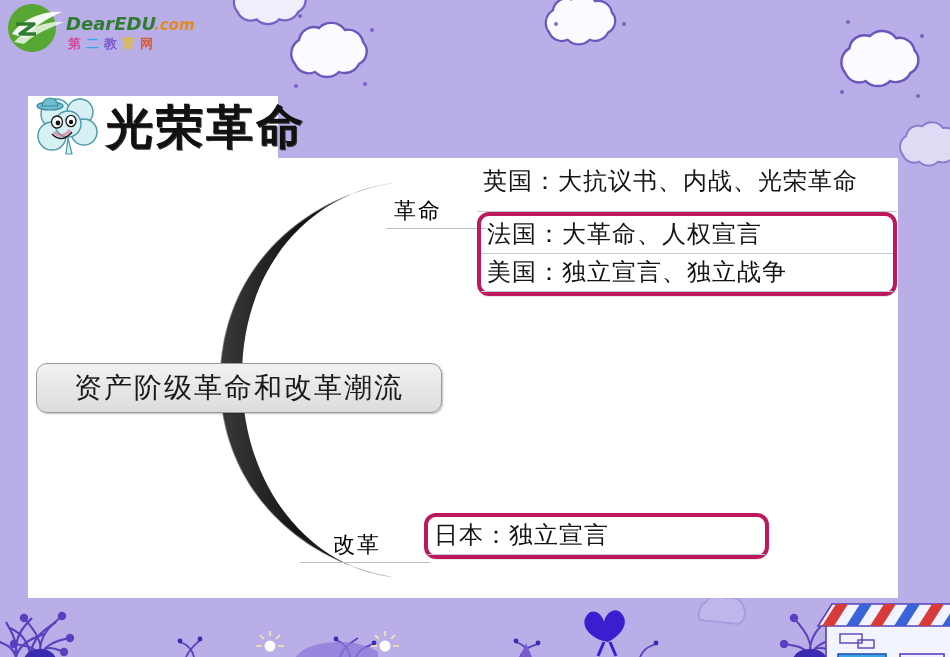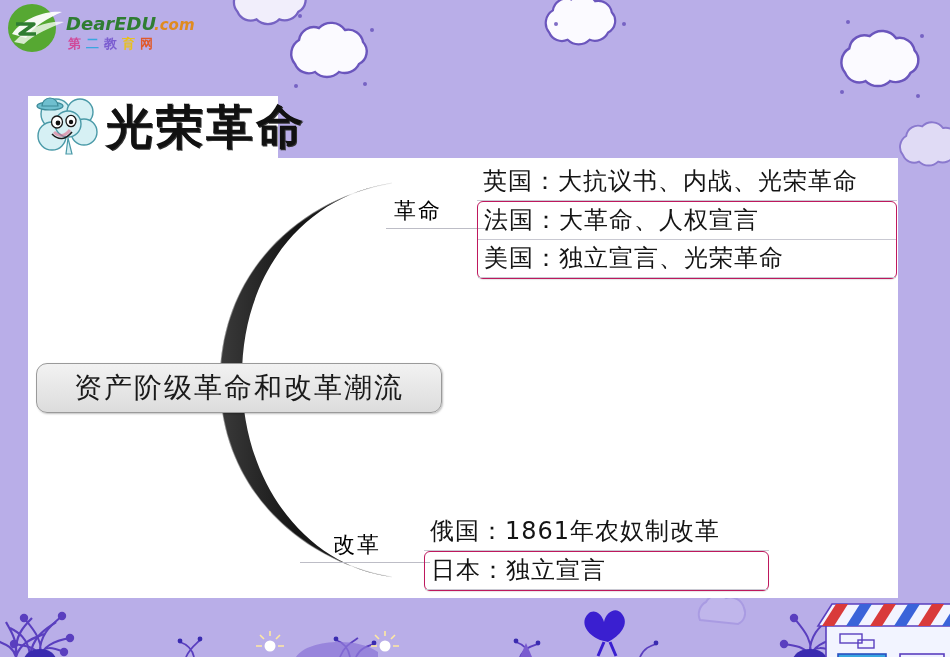--- a/index.html
+++ b/index.html
@@ -62,38 +62,38 @@
   #branch-rev{left:394px;top:196px;}
   #branch-ref{left:333px;top:530px;text-align:right;}
 
   
   .leaf-group{position:absolute;}
   #leafgroup-rev{left:477px;top:163px;width:420px;}
   #leafgroup-ref{left:424px;top:513px;width:345px;}
 
   .leaf-box{
     position:relative;
-    border:1px solid #be185d;border-radius:6px;
+    border:4px solid #be185d;border-radius:12px;
     background:transparent;
     box-shadow:0 1px 1px rgba(0,0,0,.10);
   }
   .leaf-row{
     position:relative;
     font-size:24px;color:#141414;letter-spacing:1px;
     white-space:nowrap;padding:2px 6px 3px 6px;
     font-family:"DejaVu Sans","Liberation Sans",sans-serif;
     border-bottom:1px solid #c9c9d2;
   }
   .leaf-row:last-child{border-bottom:1px solid #c9c9d2;}
 
   
   .leaf-row-top{
     position:relative;
     font-size:24px;color:#141414;letter-spacing:1px;white-space:nowrap;
-    padding:2px 6px 3px 6px;border-bottom:1px solid #c9c9d2;
+    padding:2px 6px 14px 6px;border-bottom:1px solid #c9c9d2;
     font-family:"DejaVu Sans","Liberation Sans",sans-serif;
   }
 
   .connector{position:absolute;background:#bdbdc6;height:1px;}
   #conn-rev{left:386px;top:228px;width:100px;}
   #conn-ref{left:300px;top:562px;width:130px;}
 </style>
 </head>
 <body>
 
@@ -311,24 +311,23 @@
   <div class="connector" id="conn-rev"></div>
   <div class="connector" id="conn-ref"></div>
 
   <div class="branch-label" id="branch-rev">革命</div>
   <div class="branch-label" id="branch-ref">改革</div>
 
   <div class="leaf-group" id="leafgroup-rev">
     <div class="leaf-row-top">英国：大抗议书、内战、光荣革命</div>
     <div class="leaf-box">
       <div class="leaf-row">法国：大革命、人权宣言</div>
-      <div class="leaf-row">美国：独立宣言、光荣革命</div>
+      <div class="leaf-row">美国：独立宣言、独立战争</div>
     </div>
   </div>
 
   <div class="leaf-group" id="leafgroup-ref">
-    <div class="leaf-row-top">俄国：1861年农奴制改革</div>
     <div class="leaf-box">
       <div class="leaf-row">日本：独立宣言</div>
     </div>
   </div>
 
 </div>
 
 </body></html>

